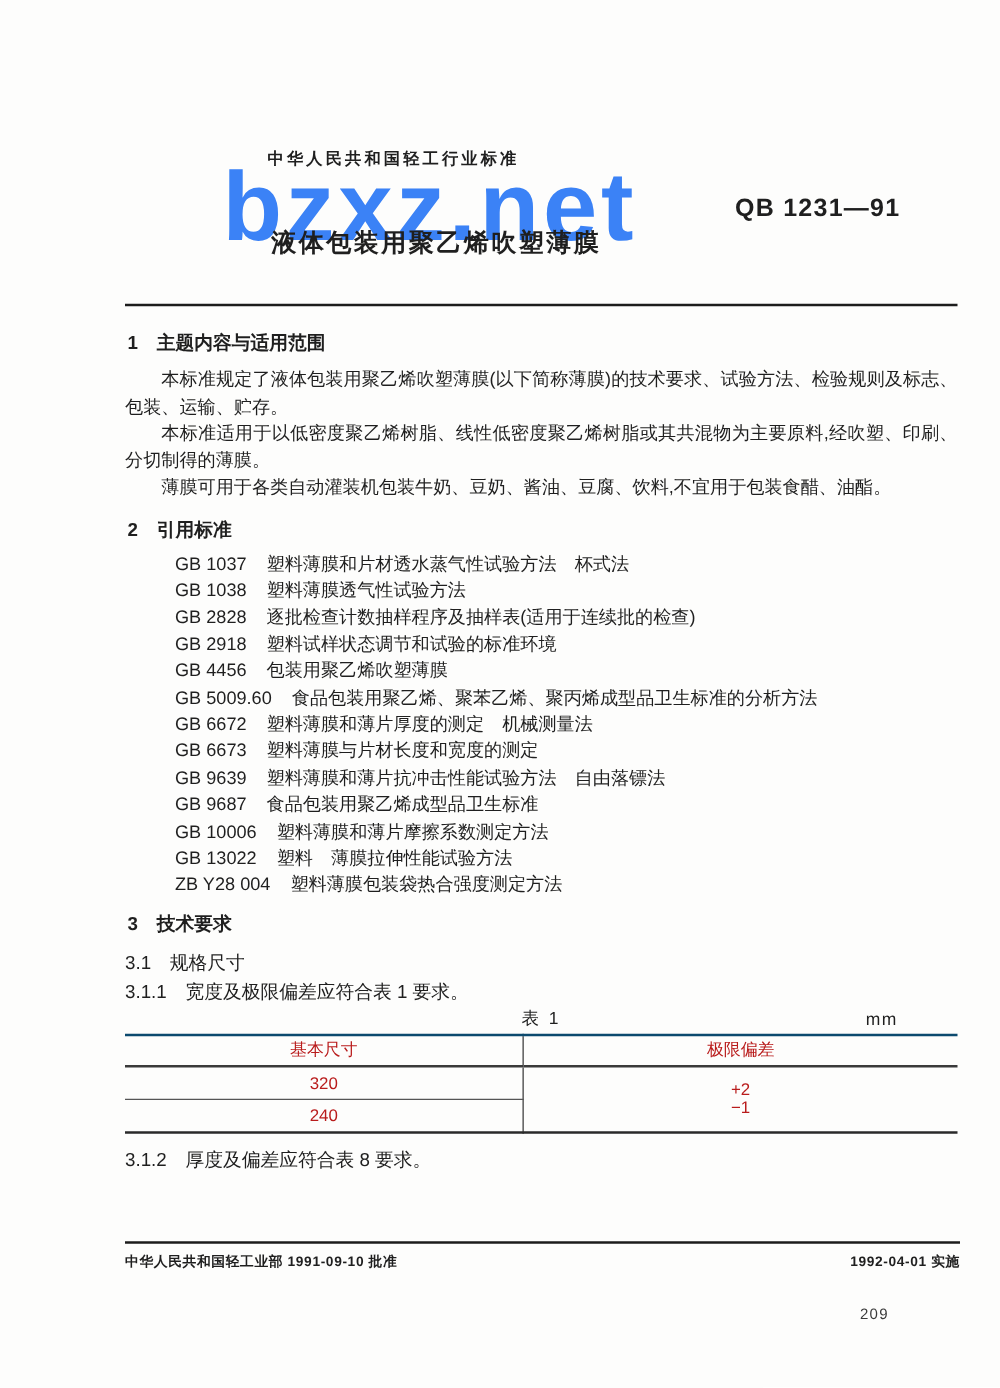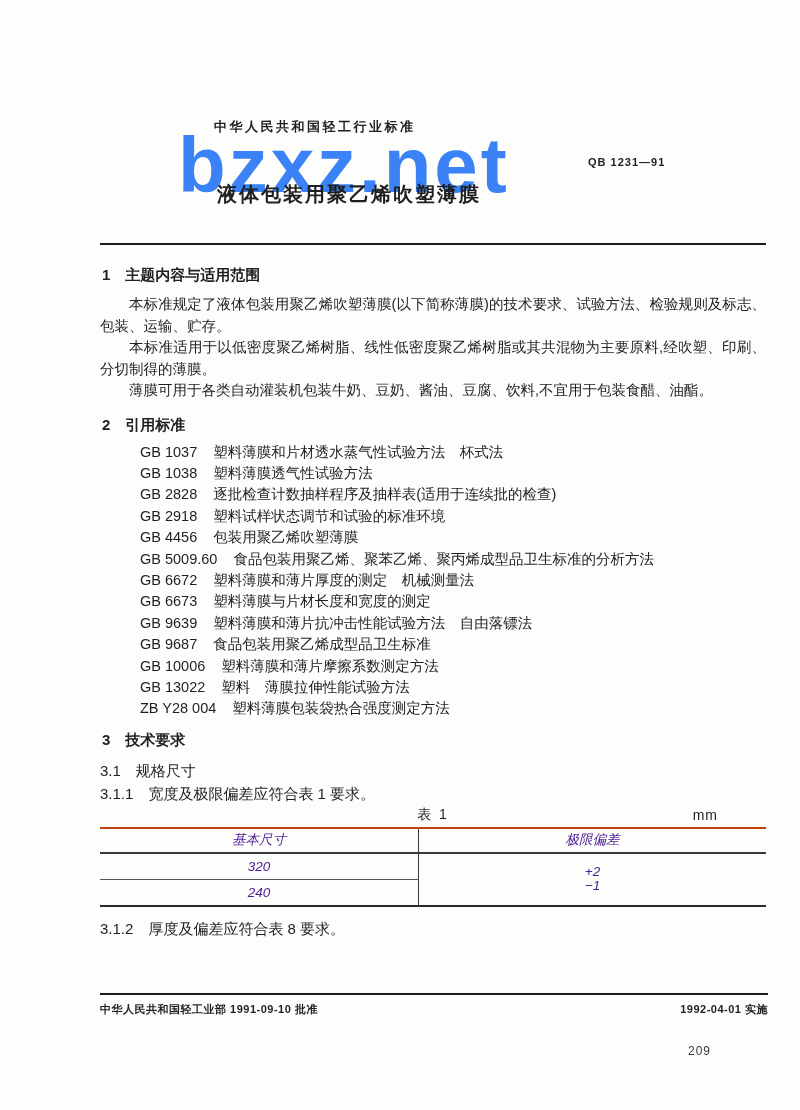--- a/index.html
+++ b/index.html
@@ -10,21 +10,21 @@
   }
   .layer { position:absolute; z-index:1; }
 
   
   .watermark {
     position:absolute; z-index:0; top:126px; left:178px;
     font-size:78px; font-weight:bold; color:#3b82f6; letter-spacing:3px;
     line-height:1; user-select:none;
   }
   .std-org   { top:118px; left:214px; font-size:13px; font-weight:bold; letter-spacing:2.5px; }
-  .std-code  { top:156px; left:588px; font-size:11px; font-weight:bold; letter-spacing:1px; }
+  .std-code  { top:156px; left:588px; font-size:20px; font-weight:bold; letter-spacing:1px; }
   .doc-title { top:181px; left:217px; font-size:20px; font-weight:bold; letter-spacing:2px;text-align:right; }
 
   .rule-top    { top:243px; left:100px; width:666px; height:2px; background:#1c1c1c; }
   .rule-footer { top:993px; left:100px; width:668px; height:2px; background:#1c1c1c; }
 
   
   .body-flow { top:266px; left:100px; width:666px; }
 
   .sec-h { font-size:15px; font-weight:bold; margin:0 0 0 2px; line-height:17px; }
   .sec-h .sec-num { display:inline-block; margin-right:15px; }
@@ -47,22 +47,22 @@
   .sub-311 { margin-top:6px; }
   .sub-312 { margin-top:13px; }
 
   
   .tbl-caption-row { position:relative; margin-top:4px; height:17px; font-size:14px; }
   .tbl-caption { position:absolute; left:0; right:0; text-align:center; letter-spacing:2px; }
   .tbl-unit { position:absolute; right:48px; top:1px; font-size:14px; letter-spacing:1px; }
 
   table.t1 {
     width:666px; border-collapse:collapse; table-layout:fixed; margin-top:4px;
-    border-top:2px solid #c2410c; border-bottom:2px solid #2a2a2a;
-    font-size:13.5px; color:#4c1d95;font-style:italic;
+    border-top:2px solid #0c4a6e; border-bottom:2px solid #2a2a2a;
+    font-size:13.5px; color:#b91c1c;
   }
   table.t1 th, table.t1 td { padding:0; text-align:center; font-weight:normal; }
   table.t1 .col-left  { width:318px; border-right:1px solid #3a3a3a; }
   table.t1 thead th   { height:23px; border-bottom:2px solid #3a3a3a; }
   table.t1 td.size-cell { height:25px; }
   table.t1 tr.row-first td.size-cell { border-bottom:1px solid #555; }
   table.t1 td.tol-cell { vertical-align:middle; }
   .tol-line { line-height:14px; font-size:13.5px; }
 
   

